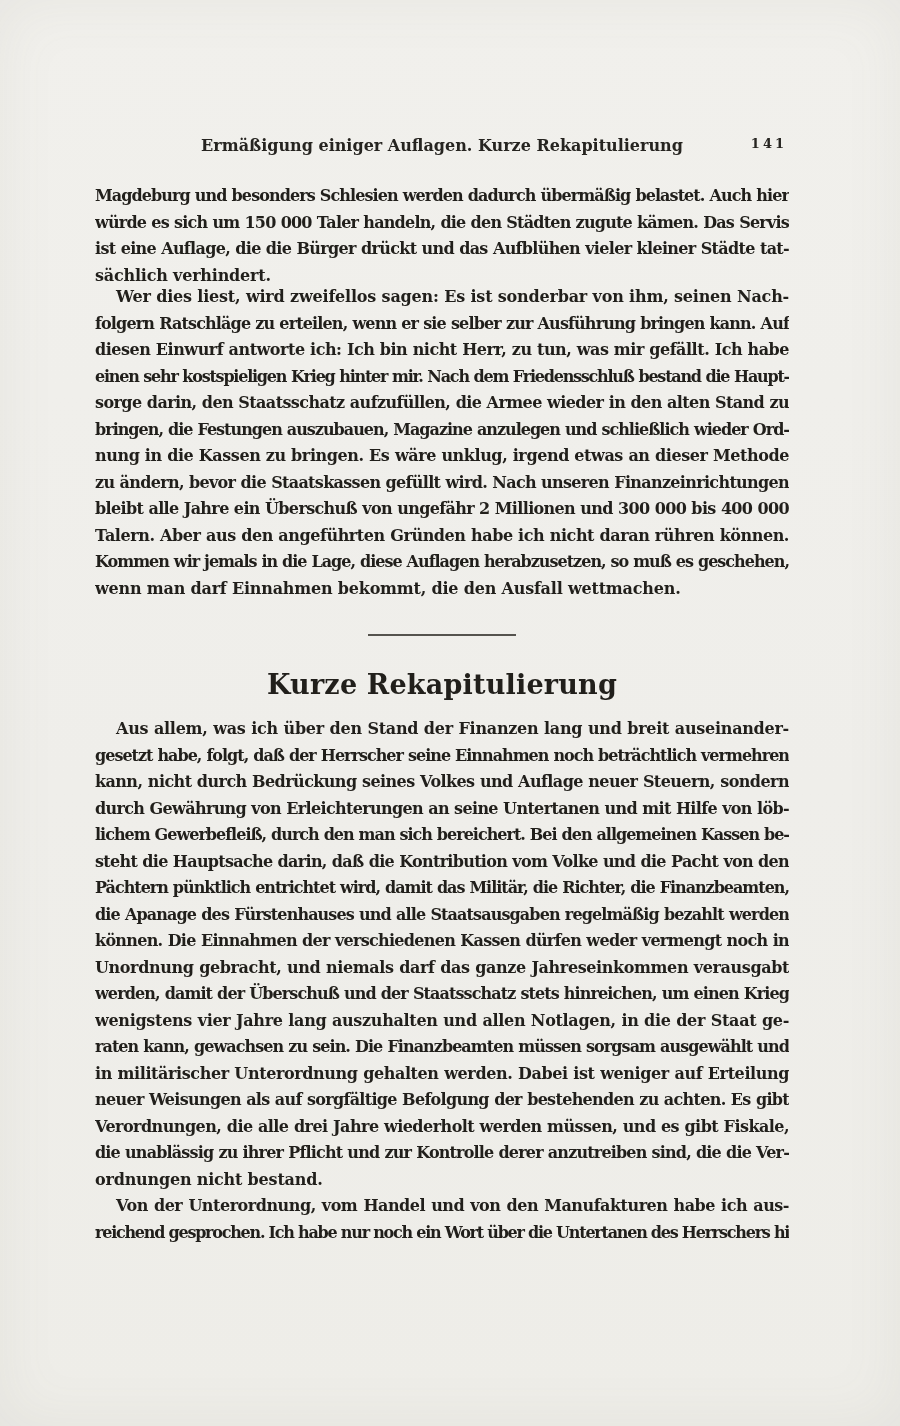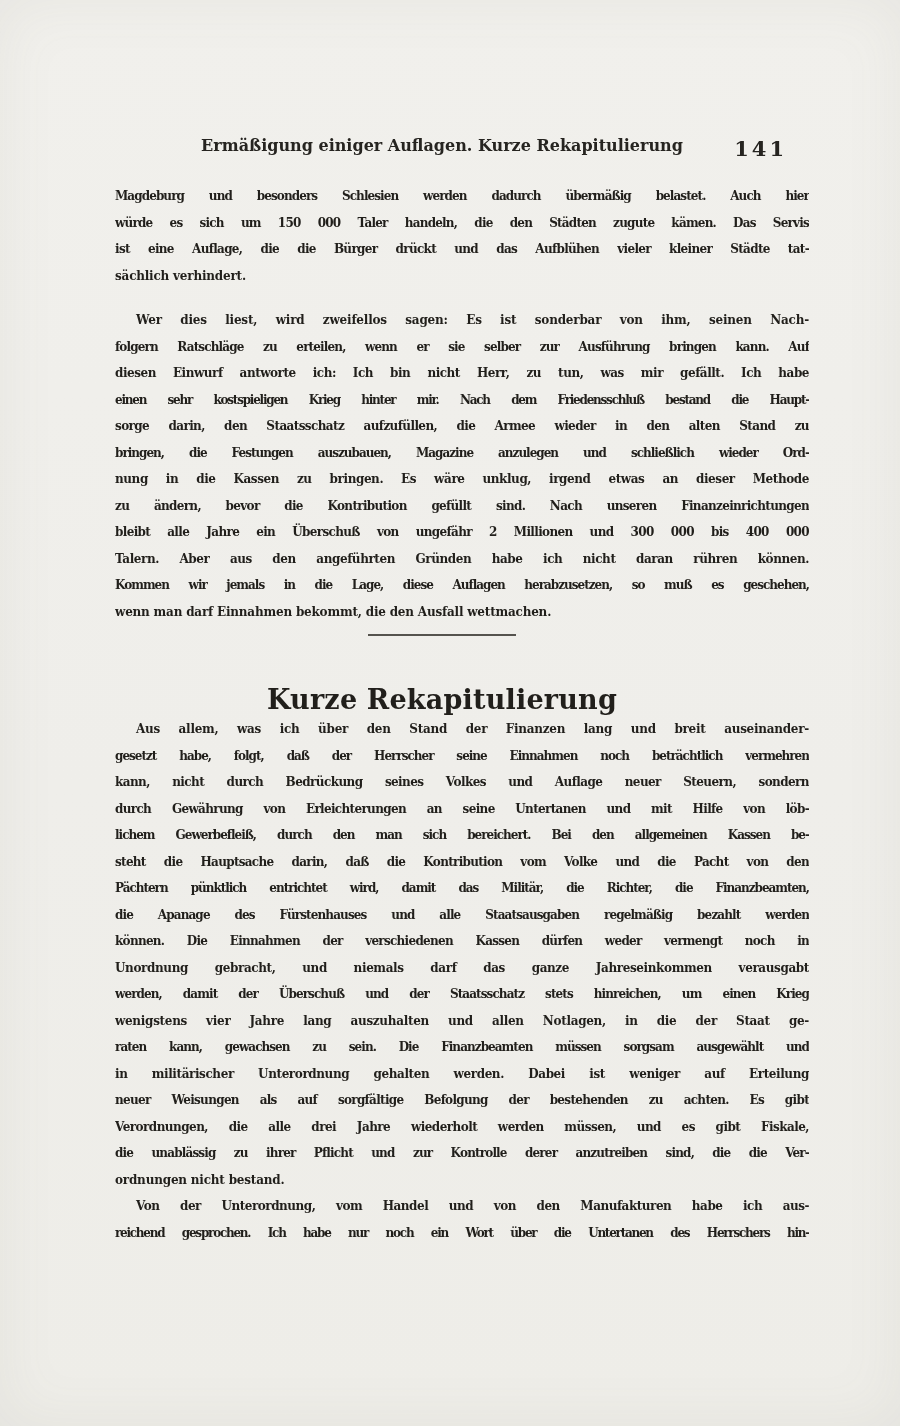--- a/index.html
+++ b/index.html
@@ -17,55 +17,55 @@
   .running-header {
     position: absolute;
     top: 136px; left: 95px; width: 694px;
     font-size: 16px; font-weight: 700;
     text-align: center;
     color: #262420;
   }
   .running-header .page-number {
     position: absolute; right: 2px; top: 0;
     letter-spacing: 3px;
-    font-size: 21px;
+    font-size: 13px;
   }
   .block {
     position: absolute;
     left: 95px; width: 694px;
   }
-  .para { font-size: 12px; font-weight: 700; margin-left: 20px; }
+  .para { font-size: 16px; font-weight: 700; }
   .para .line {
     height: 26.5px;
     line-height: 26.5px;
     text-align: justify;
     text-align-last: justify;
     letter-spacing: -0.2px;
     white-space: nowrap;
     overflow: hidden;
   }
   .rag-last .line:last-child { text-align-last: left; }
   .indent .line:first-child { text-indent: 21px; }
   .divider-wrap { top: 624px; text-align: center; }
   .divider {
     display: inline-block;
     width: 148px; height: 2px;
     background: #55534e;
     vertical-align: middle;
   }
   .section-heading {
-    top: 684px;
+    top: 669px;
     margin: 0;
     font-size: 27px; font-weight: 700;
     text-align: center;
     color: #211f1b;
     letter-spacing: 0.2px;
   }
   .p1 { top: 183px; }
-  .p2 { top: 307px; }
+  .p2 { top: 284px; }
   .p3 { top: 716px; }
   .p4 { top: 1193px; }
 </style>
 </head>
 <body>
 
 <div class="page">
 
   <div class="running-header">
     <span class="running-title">Ermäßigung einiger Auflagen. Kurze Rekapitulierung</span>
@@ -80,21 +80,21 @@
     </div>
 
   <div class="block para p2 indent rag-last">
       <div class="line">Wer dies liest, wird zweifellos sagen: Es ist sonderbar von ihm, seinen Nach-</div>
       <div class="line" style="letter-spacing: -0.85241px;">folgern Ratschläge zu erteilen, wenn er sie selber zur Ausführung bringen kann. Auf</div>
       <div class="line" style="letter-spacing: -0.469512px;">diesen Einwurf antworte ich: Ich bin nicht Herr, zu tun, was mir gefällt. Ich habe</div>
       <div class="line" style="letter-spacing: -1.22647px;">einen sehr kostspieligen Krieg hinter mir. Nach dem Friedensschluß bestand die Haupt-</div>
       <div class="line" style="letter-spacing: -0.595679px;">sorge darin, den Staatsschatz aufzufüllen, die Armee wieder in den alten Stand zu</div>
       <div class="line" style="letter-spacing: -0.990741px;">bringen, die Festungen auszubauen, Magazine anzulegen und schließlich wieder Ord-</div>
       <div class="line" style="letter-spacing: -0.418831px;">nung in die Kassen zu bringen. Es wäre unklug, irgend etwas an dieser Methode</div>
-      <div class="line" style="letter-spacing: -0.675px;">zu ändern, bevor die Kontribution gefüllt sind. Nach unseren Finanzeinrichtungen</div>
+      <div class="line" style="letter-spacing: -0.675px;">zu ändern, bevor die Staatskassen gefüllt wird. Nach unseren Finanzeinrichtungen</div>
       <div class="line" style="letter-spacing: -0.65px;">bleibt alle Jahre ein Überschuß von ungefähr 2 Millionen und 300 000 bis 400 000</div>
       <div class="line" style="letter-spacing: -0.434211px;">Talern. Aber aus den angeführten Gründen habe ich nicht daran rühren können.</div>
       <div class="line" style="letter-spacing: -0.990741px;">Kommen wir jemals in die Lage, diese Auflagen herabzusetzen, so muß es geschehen,</div>
       <div class="line">wenn man darf Einnahmen bekommt, die den Ausfall wettmachen.</div>
     </div>
 
   <div class="block divider-wrap">
     <div class="divider"></div>
   </div>
 

